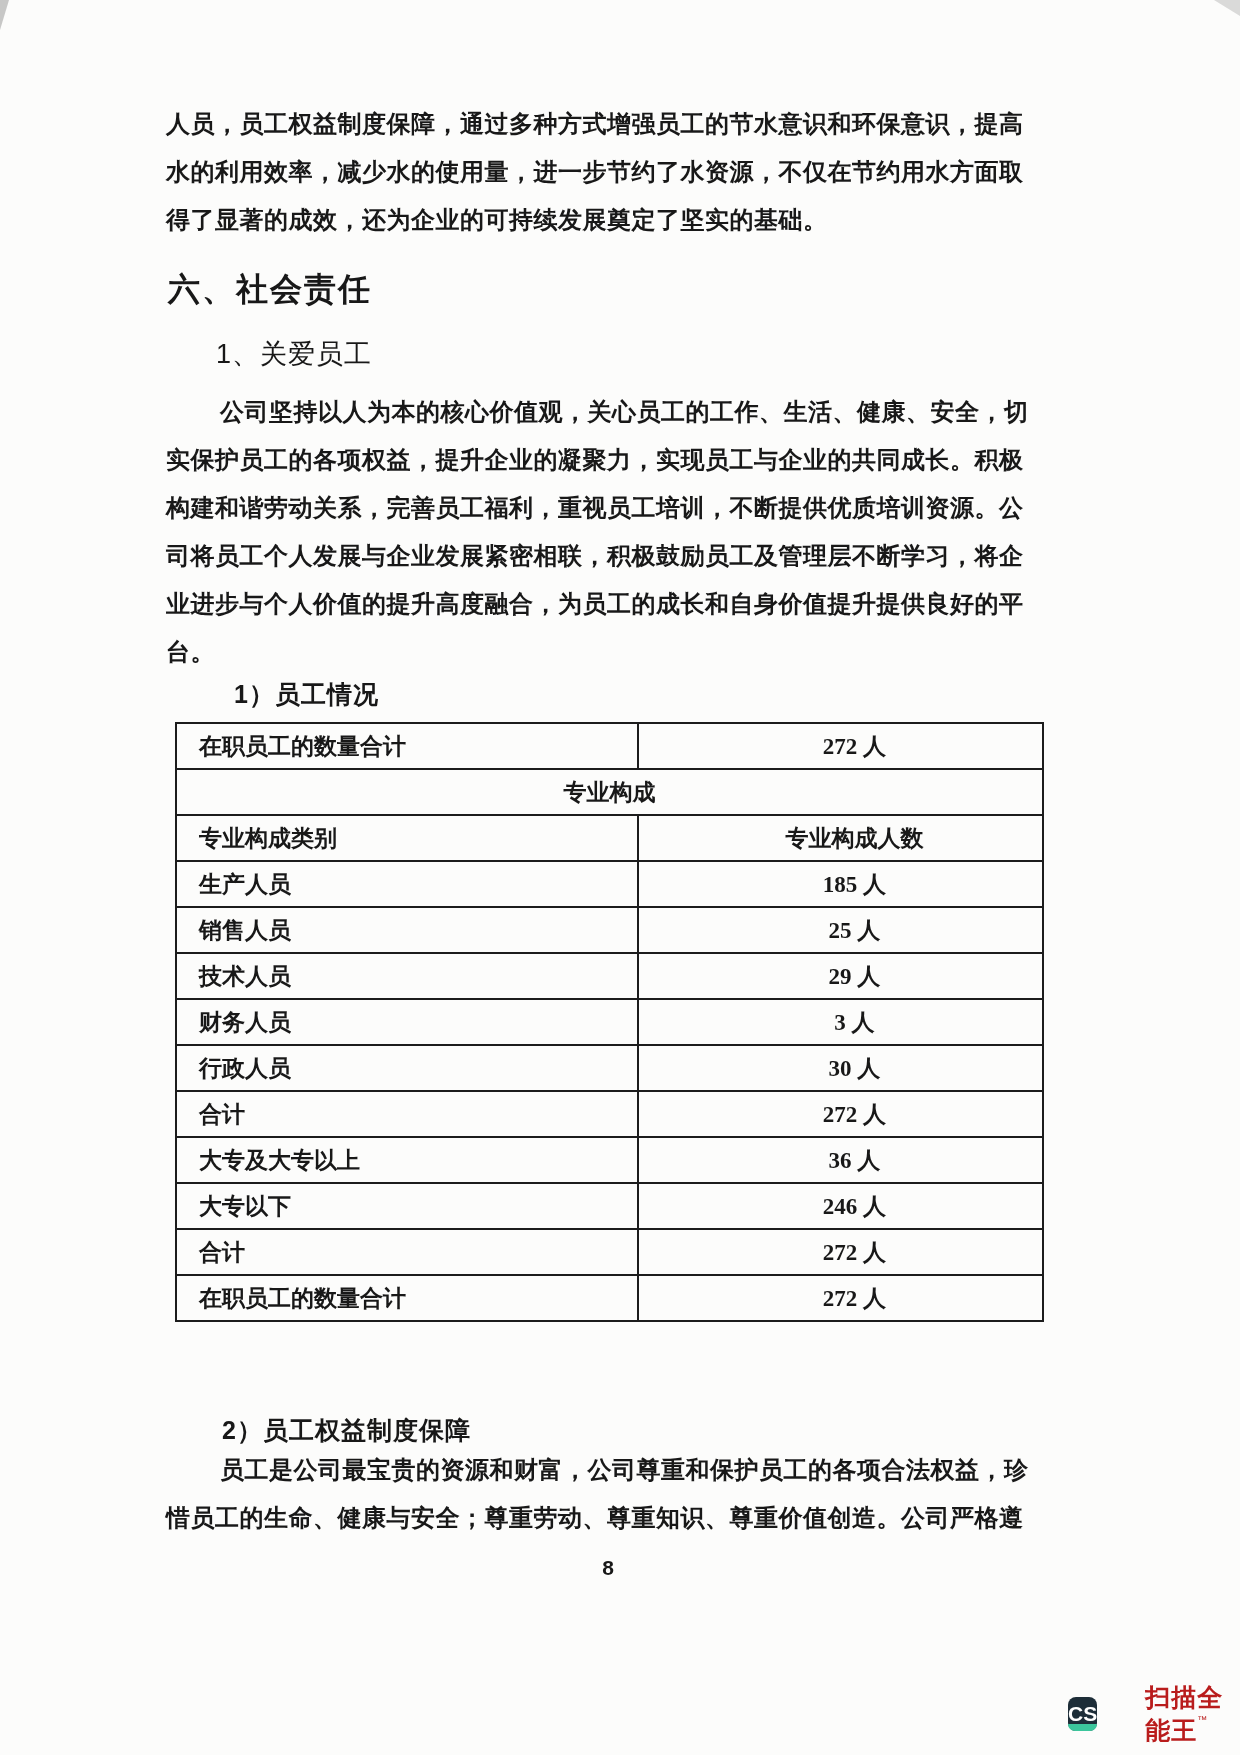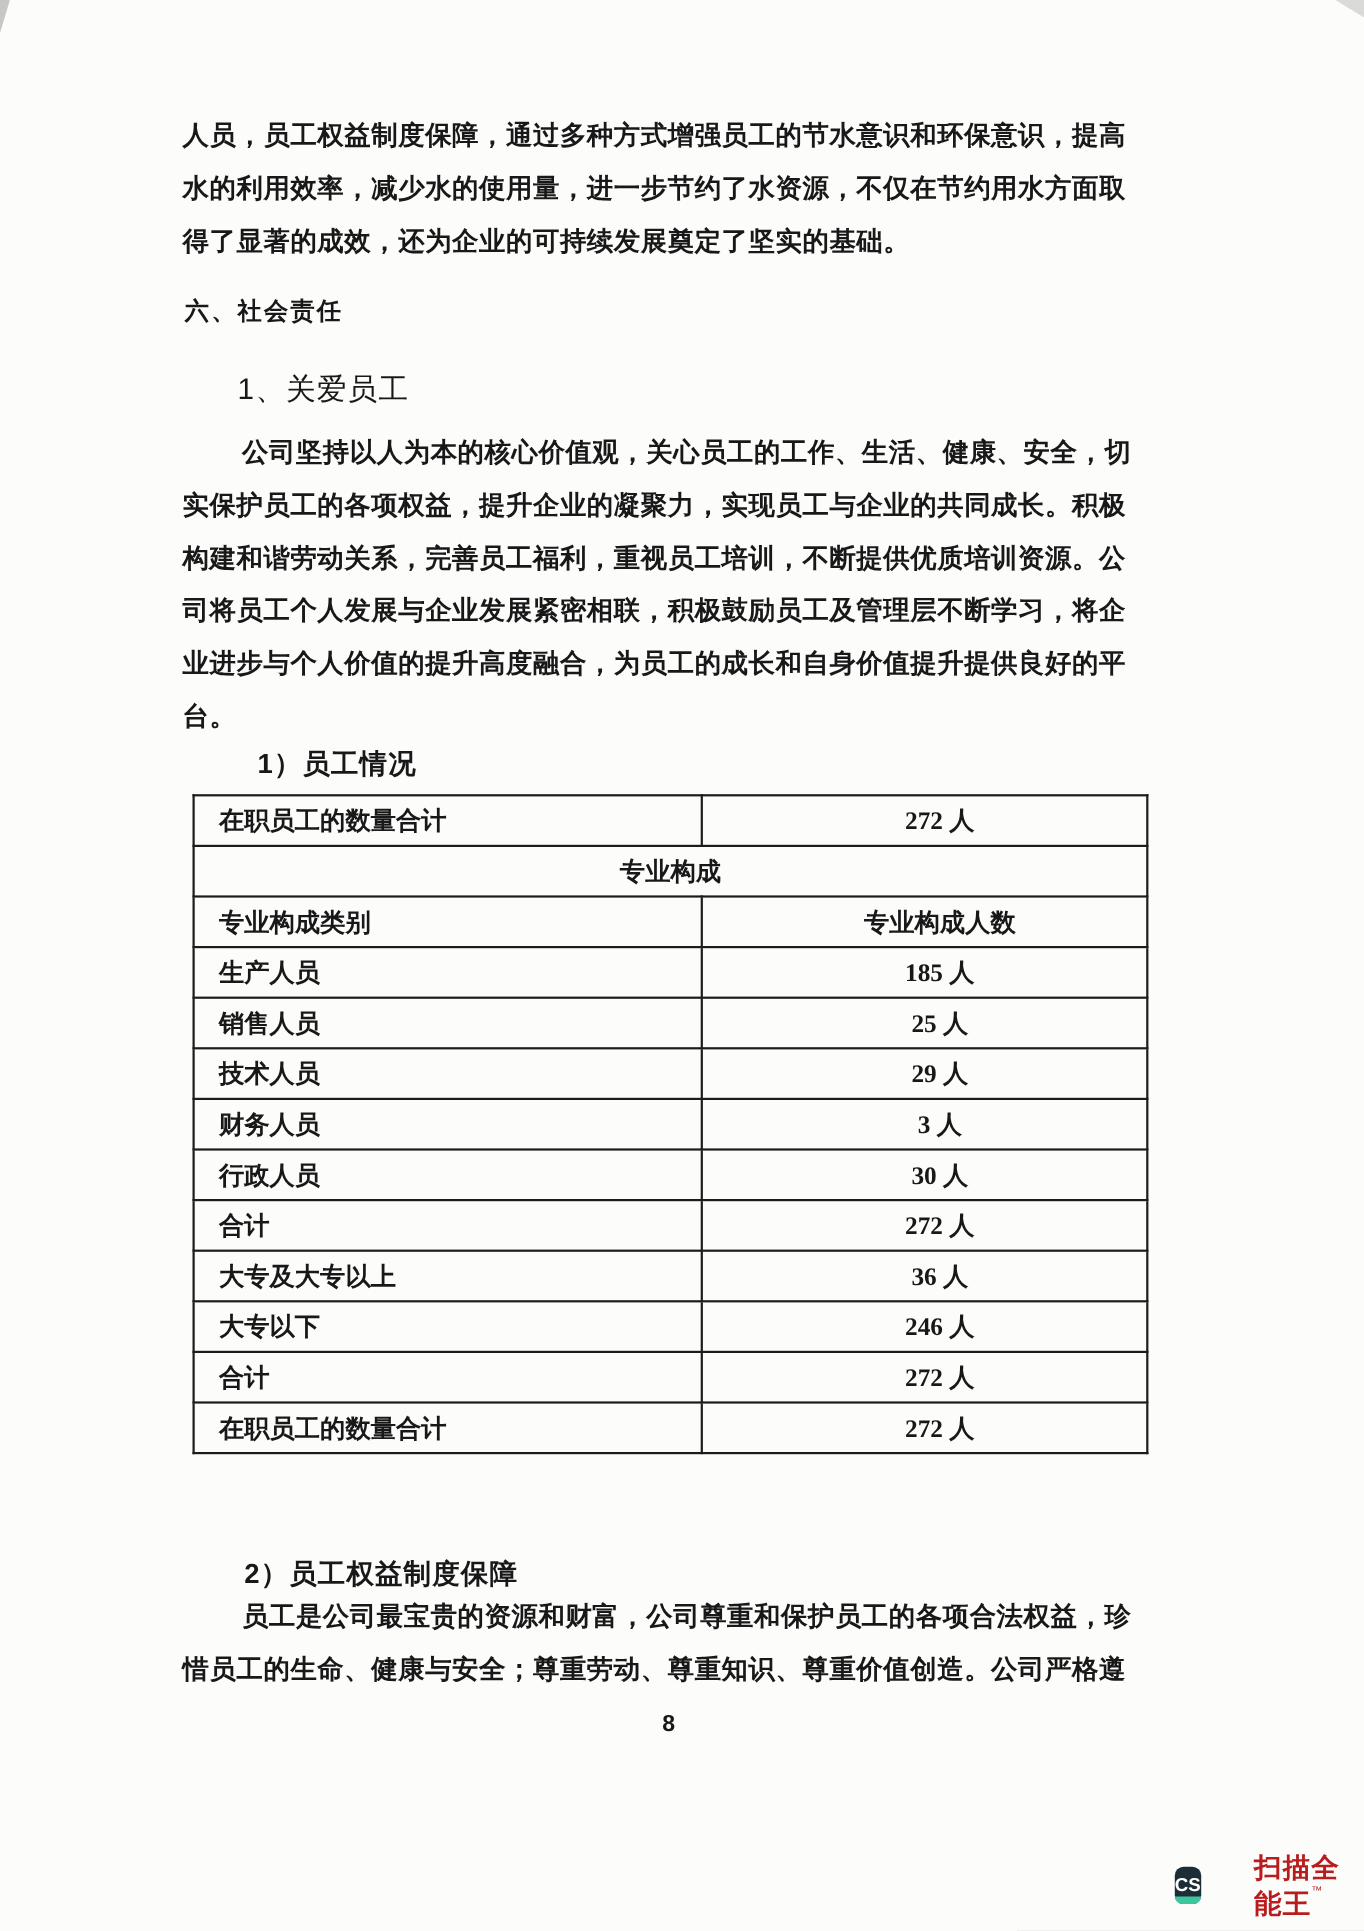--- a/index.html
+++ b/index.html
@@ -21,21 +21,21 @@
 
   .para { width:912px; }
   .para .line {
     font-size:24px; line-height:48px; font-weight:600;
     letter-spacing:.5px; white-space:nowrap;
   }
   .para .line.indent { text-indent:2.25em; }
 
   .h1 {
     font-family:"Liberation Sans","DejaVu Sans",sans-serif;
-    font-size:22px; font-weight:700; letter-spacing:2px;text-align:right;
+    font-size:32px; font-weight:700; letter-spacing:2px;text-align:right;
   }
   .h2 {
     font-family:"Liberation Sans","DejaVu Sans",sans-serif;
     font-size:27px; font-weight:400; letter-spacing:1px;
   }
   .h3 {
     font-family:"Liberation Sans","DejaVu Sans",sans-serif;
     font-size:25px; font-weight:700; letter-spacing:1px;
   }
 
@@ -63,21 +63,21 @@
 
   
   .watermark { display:flex; flex-direction:column; align-items:flex-end; }
   .wm-row { display:flex; align-items:center; }
   .cs-icon {
     position:relative;
     width:34px; height:34px;
     border-radius:8px;
     display:flex; align-items:center; 
     font-family:"Liberation Sans","DejaVu Sans",sans-serif;
-    font-weight:700; font-size:17px; color:#ffffff;
+    font-weight:700; font-size:21px; color:#ffffff;
     padding-bottom:0; box-sizing:border-box;
   }
   .cs-accent {
     position:absolute; left:0; right:0; bottom:0; height:7px;
     border-radius:0 0 8px 8px;
   }
   .wm-brand {
     margin-left:11px;
     font-family:"Liberation Sans","DejaVu Sans",sans-serif;
     font-size:25px; font-weight:700; letter-spacing:1px;

